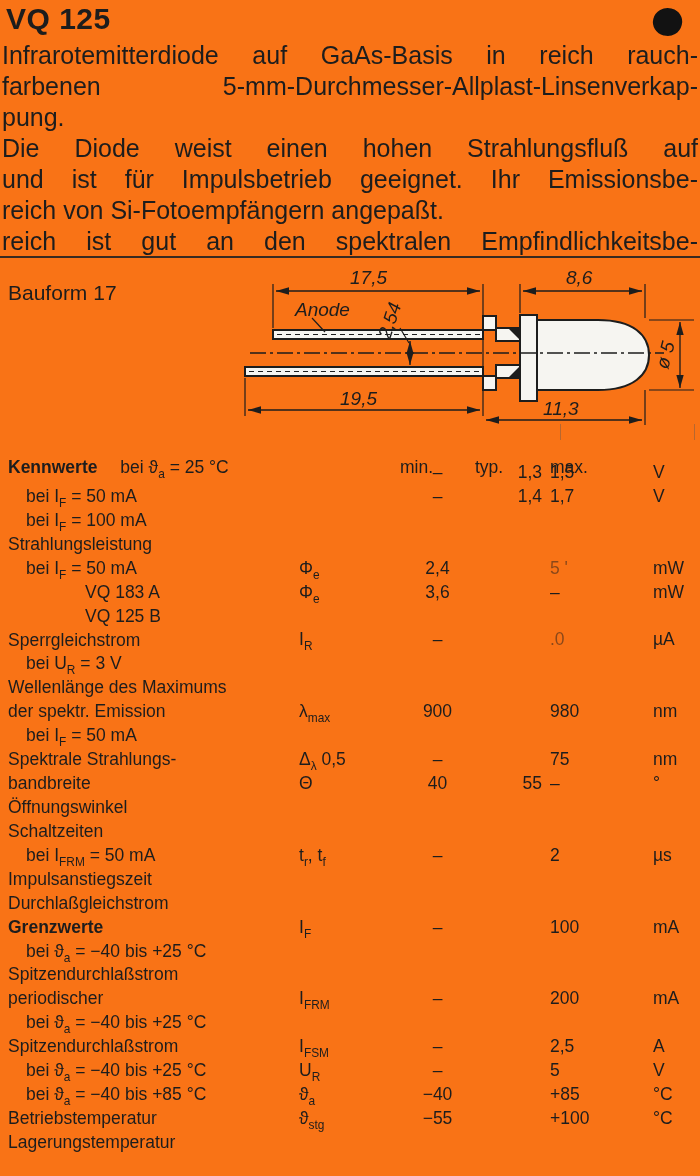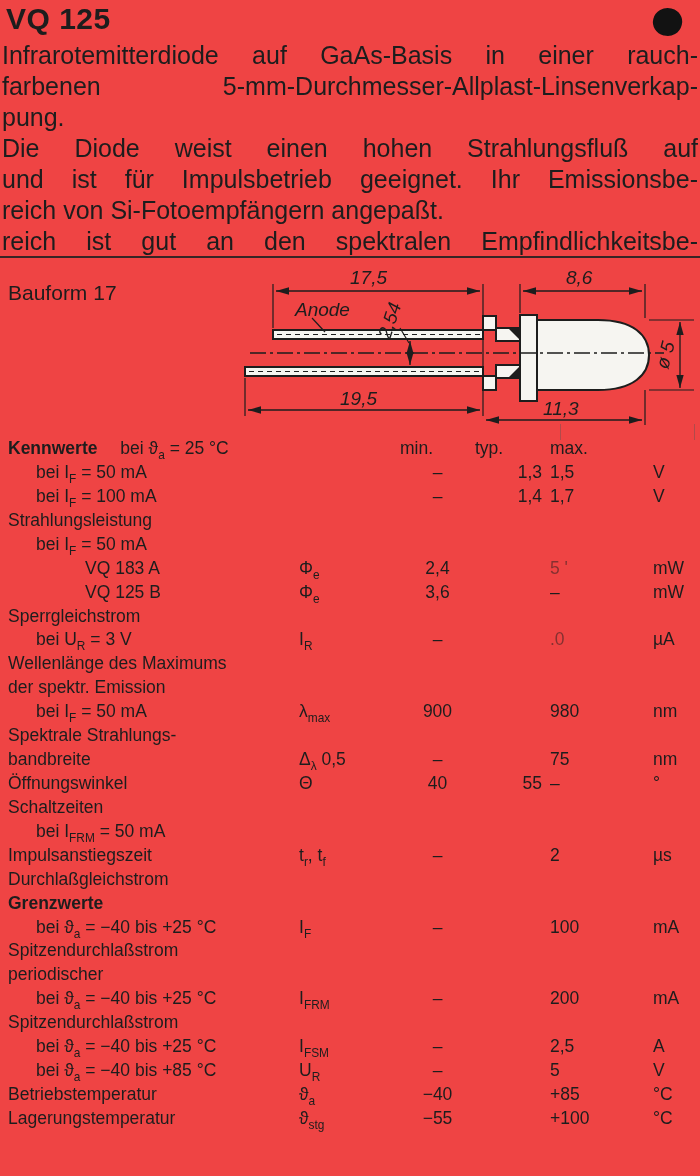--- a/index.html
+++ b/index.html
@@ -1,35 +1,35 @@
 <!DOCTYPE html>
 <html><head>
 <meta charset="utf-8">
 <style>
   html,body{margin:0;padding:0;}
-  .page{position:relative;width:700px;height:1176px;background:#ef4444;color:#1d1d1d;
+  .page{position:relative;width:700px;height:1176px;background:#f97316;color:#1d1d1d;
         font-family:"Liberation Sans",sans-serif;overflow:hidden;}
   .title{position:absolute;top:2px;left:6px;font-size:30px;font-weight:bold;letter-spacing:.5px;}
   .corner-dot{position:absolute;left:653px;top:8px;width:29px;height:28px;background:#121212;
         border-radius:52% 46% 50% 48%;transform:rotate(14deg);}
   .intro{position:absolute;top:40px;left:2px;width:696px;font-size:25px;line-height:31px;}
   .iline{text-align:justify;text-align-last:justify;}
   .iline.nojust{text-align-last:left;}
   .divider{position:absolute;top:256px;left:0;width:700px;height:2px;background:#222;opacity:.9;}
   .drawing{position:absolute;top:258px;left:0;}
   .dtx{font-family:"Liberation Sans",sans-serif;font-style:italic;font-size:19px;fill:#1d1d1d;stroke:none;}
   .btx{font-family:"Liberation Sans",sans-serif;font-size:21px;fill:#1d1d1d;stroke:none;}
   .tick{position:absolute;width:1px;height:16px;background:#555;opacity:.4;}
   .table{position:absolute;top:433px;left:0;width:700px;font-size:17.5px;}
   .thead,.row{display:grid;grid-template-columns:295px 105px 75px 75px 90px 60px;}
   .thead{height:26px;align-items:end;padding-bottom:2px;}
   .row{height:23.93px;line-height:23.93px;}
   .thead>div,.row>div{white-space:nowrap;}
-  .c-label{padding-left:8px;}
-  .c-label.ind1{padding-left:36px;}
+  .c-label{padding-left:8px;margin-top:24px;}
+  .c-label.ind1{padding-left:26px;}
   .c-label.ind2{padding-left:85px;}
   .bold{font-weight:bold;}
   .c-sym{padding-left:4px;}
   .c-min{text-align:center;}
   .c-typ{text-align:right;padding-right:8px;}
   .c-max{padding-right:9px;}
   .c-unit{padding-left:13px;}
   .thead .c-min,.thead .c-typ,.thead .c-max{text-align:left;padding:0;}
   .cond{margin-left:18px;font-weight:normal;}
   .fade{opacity:.5;}
@@ -37,21 +37,21 @@
 </style>
 </head>
 <body>
 
 <div class="page">
 
   <div class="title">VQ 125</div>
   <div class="corner-dot"></div>
 
   <div class="intro">
-    <div class="iline">Infrarotemitterdiode auf GaAs-Basis in einer rauch-</div>
+    <div class="iline">Infrarotemitterdiode auf GaAs-Basis in reich rauch-</div>
     <div class="iline">farbenen 5-mm-Durchmesser-Allplast-Linsenverkap-</div>
     <div class="iline nojust">pung.</div>
     <div class="iline">Die Diode weist einen hohen Strahlungsfluß auf</div>
     <div class="iline">und ist für Impulsbetrieb geeignet. Ihr Emissionsbe-</div>
     <div class="iline nojust">reich von Si-Fotoempfängern angepaßt.</div>
     <div class="iline">reich ist gut an den spektralen Empfindlichkeitsbe-</div>
   </div>
 
   <div class="divider"></div>
 

